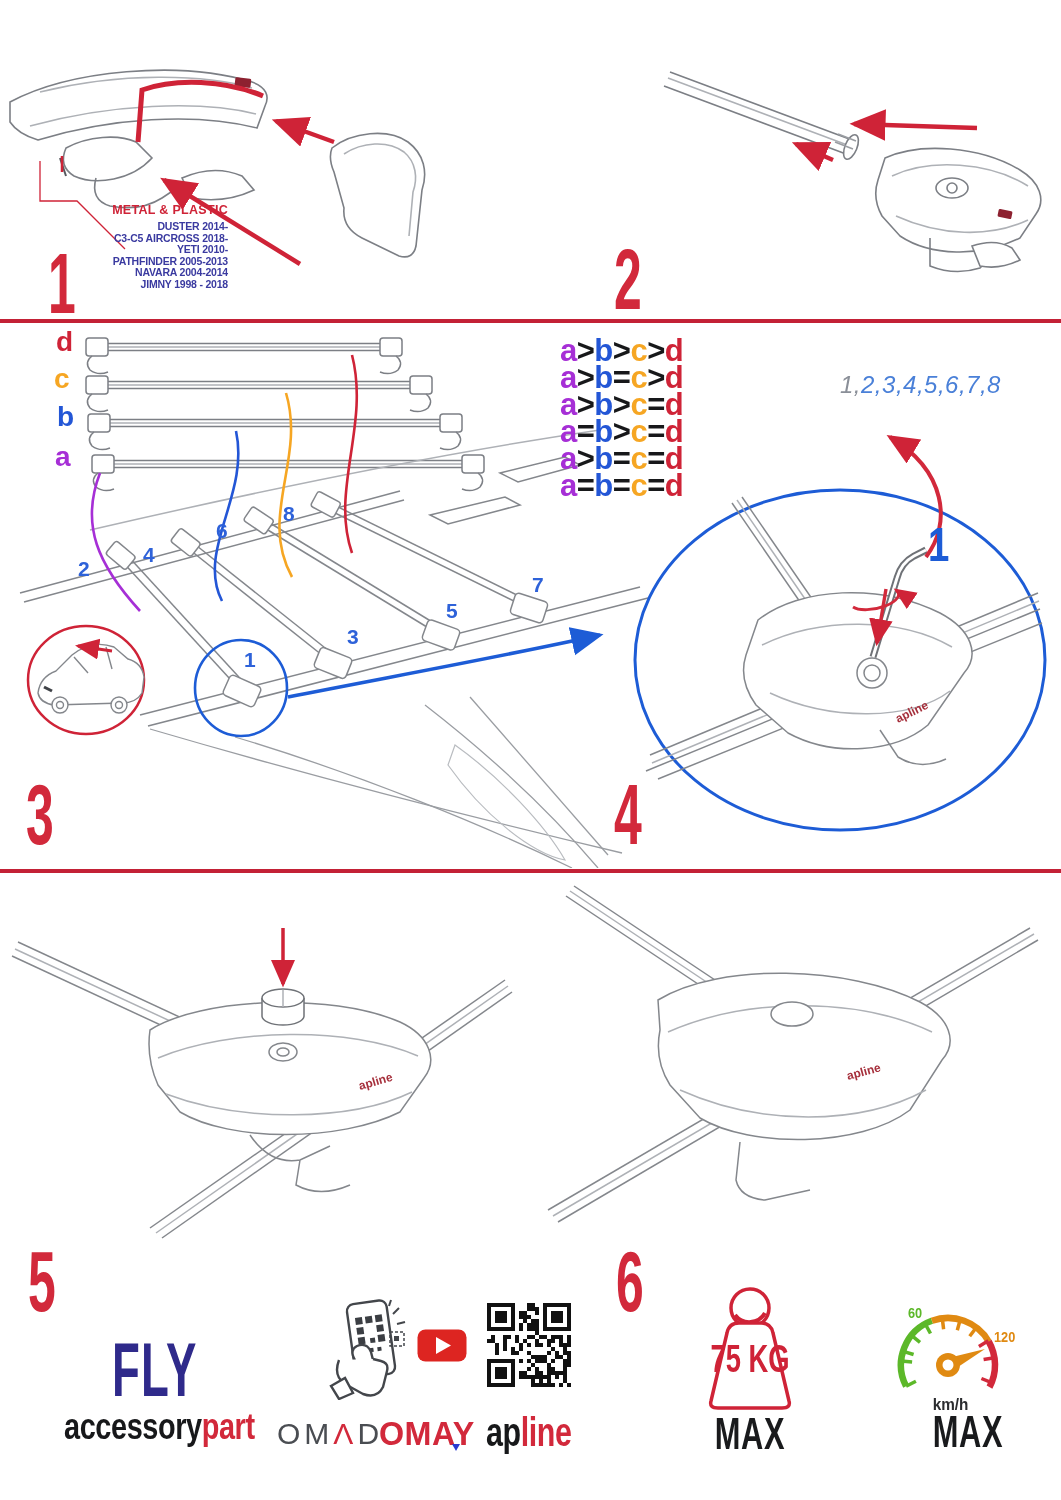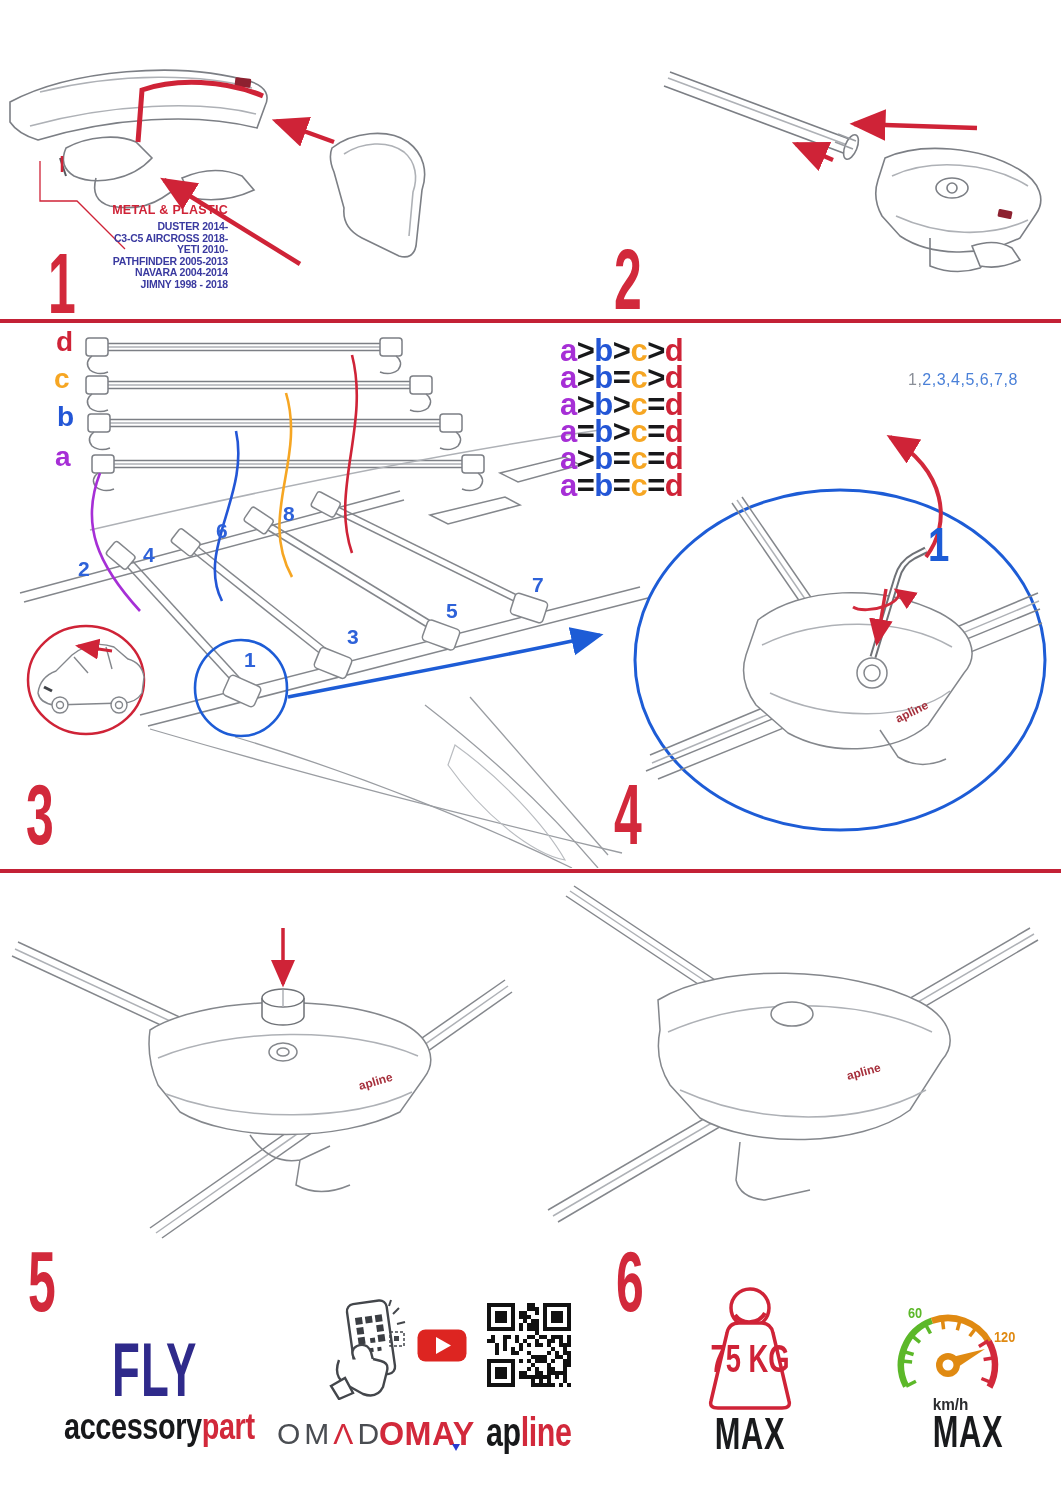--- a/index.html
+++ b/index.html
@@ -8,21 +8,21 @@
   .abs{position:absolute;}
   .divider{position:absolute;left:0;width:1061px;height:4px;background:#c32136;}
   .step-num{position:absolute;font-weight:700;font-size:86px;line-height:1;color:#d2293b;
             transform:scaleX(.58);transform-origin:left top;letter-spacing:-2px;}
   .material-title{position:absolute;right:833px;top:203px;width:260px;text-align:right;
                   font-size:12.5px;font-weight:700;color:#cf2337;letter-spacing:.3px;}
   .models{position:absolute;right:833px;top:221px;width:260px;text-align:right;
           font-size:10.5px;font-weight:700;color:#3a3aa0;line-height:11.6px;letter-spacing:-.2px;}
   .bar-label{position:absolute;font-size:28px;font-weight:700;line-height:1;}
   .formula-row{height:27px;font-size:31px;font-weight:700;letter-spacing:-.5px;line-height:27px;white-space:nowrap;}
-  .sequence{position:absolute;left:908px;top:371px;font-size:16px;font-weight:500;letter-spacing:.5px;}
+  .sequence{position:absolute;left:840px;top:371px;font-size:24px;font-weight:500;letter-spacing:.5px;font-style:italic;}
   .seq-gray{color:#8a8f98;} .seq-blue{color:#4a80d8;}
   .roof-num{position:absolute;font-size:21px;font-weight:700;color:#2e62d9;line-height:1;}
   .big-one{position:absolute;left:928px;top:521px;font-size:48px;font-weight:700;color:#1d5cd6;
            transform:scaleX(.8);transform-origin:left top;line-height:1;}
   .fly{position:absolute;left:112px;top:1332px;font-size:76px;font-weight:600;color:#2f2a8b;
        transform:scaleX(.6);transform-origin:left top;line-height:1;letter-spacing:2px;}
   .accessorypart{position:absolute;left:64px;top:1408px;font-size:37px;font-weight:700;
        transform:scaleX(.78);transform-origin:left top;line-height:1.05;letter-spacing:-.5px;}
   .accessorypart .red{color:#d2293b;}
   .omad{position:absolute;left:277px;top:1419px;font-size:30px;font-weight:400;color:#4a4d52;

